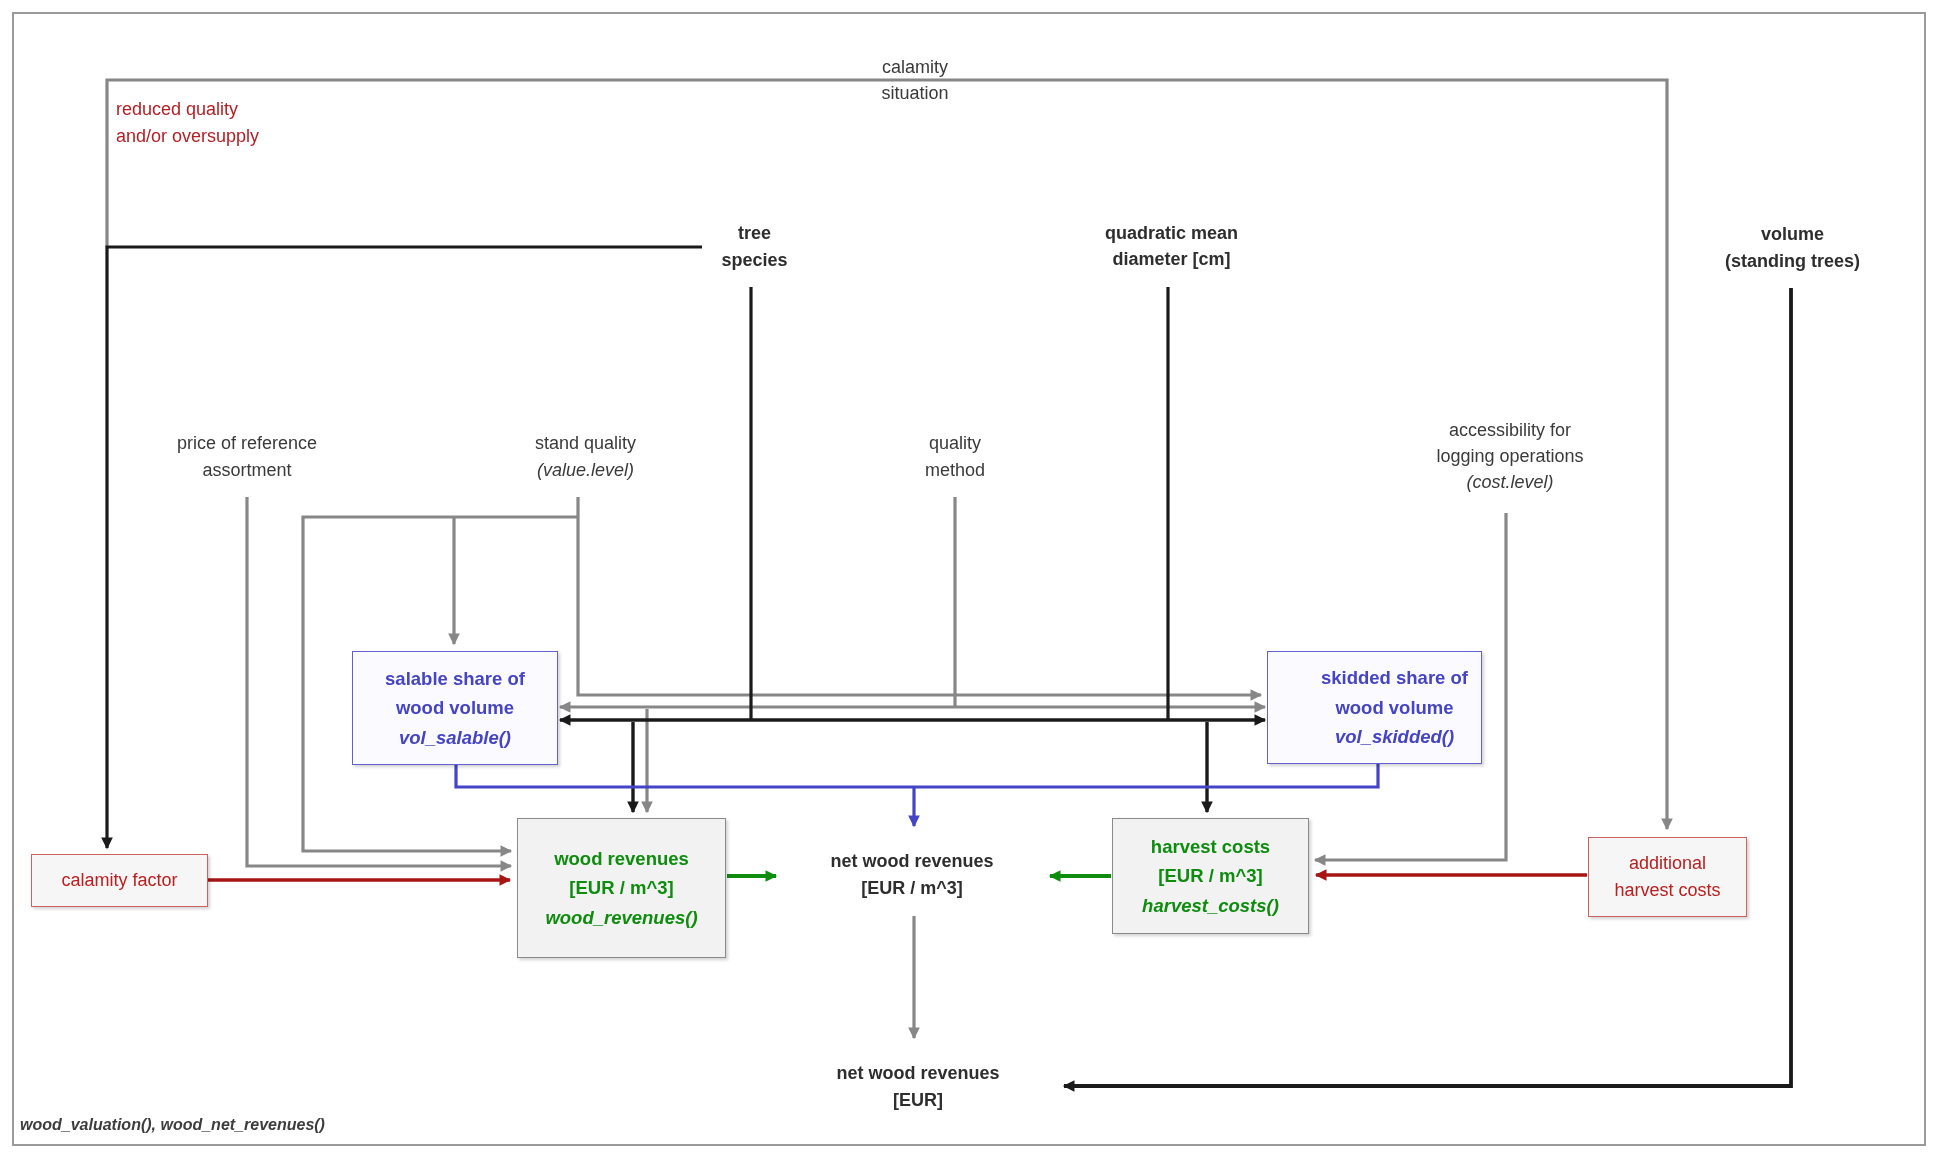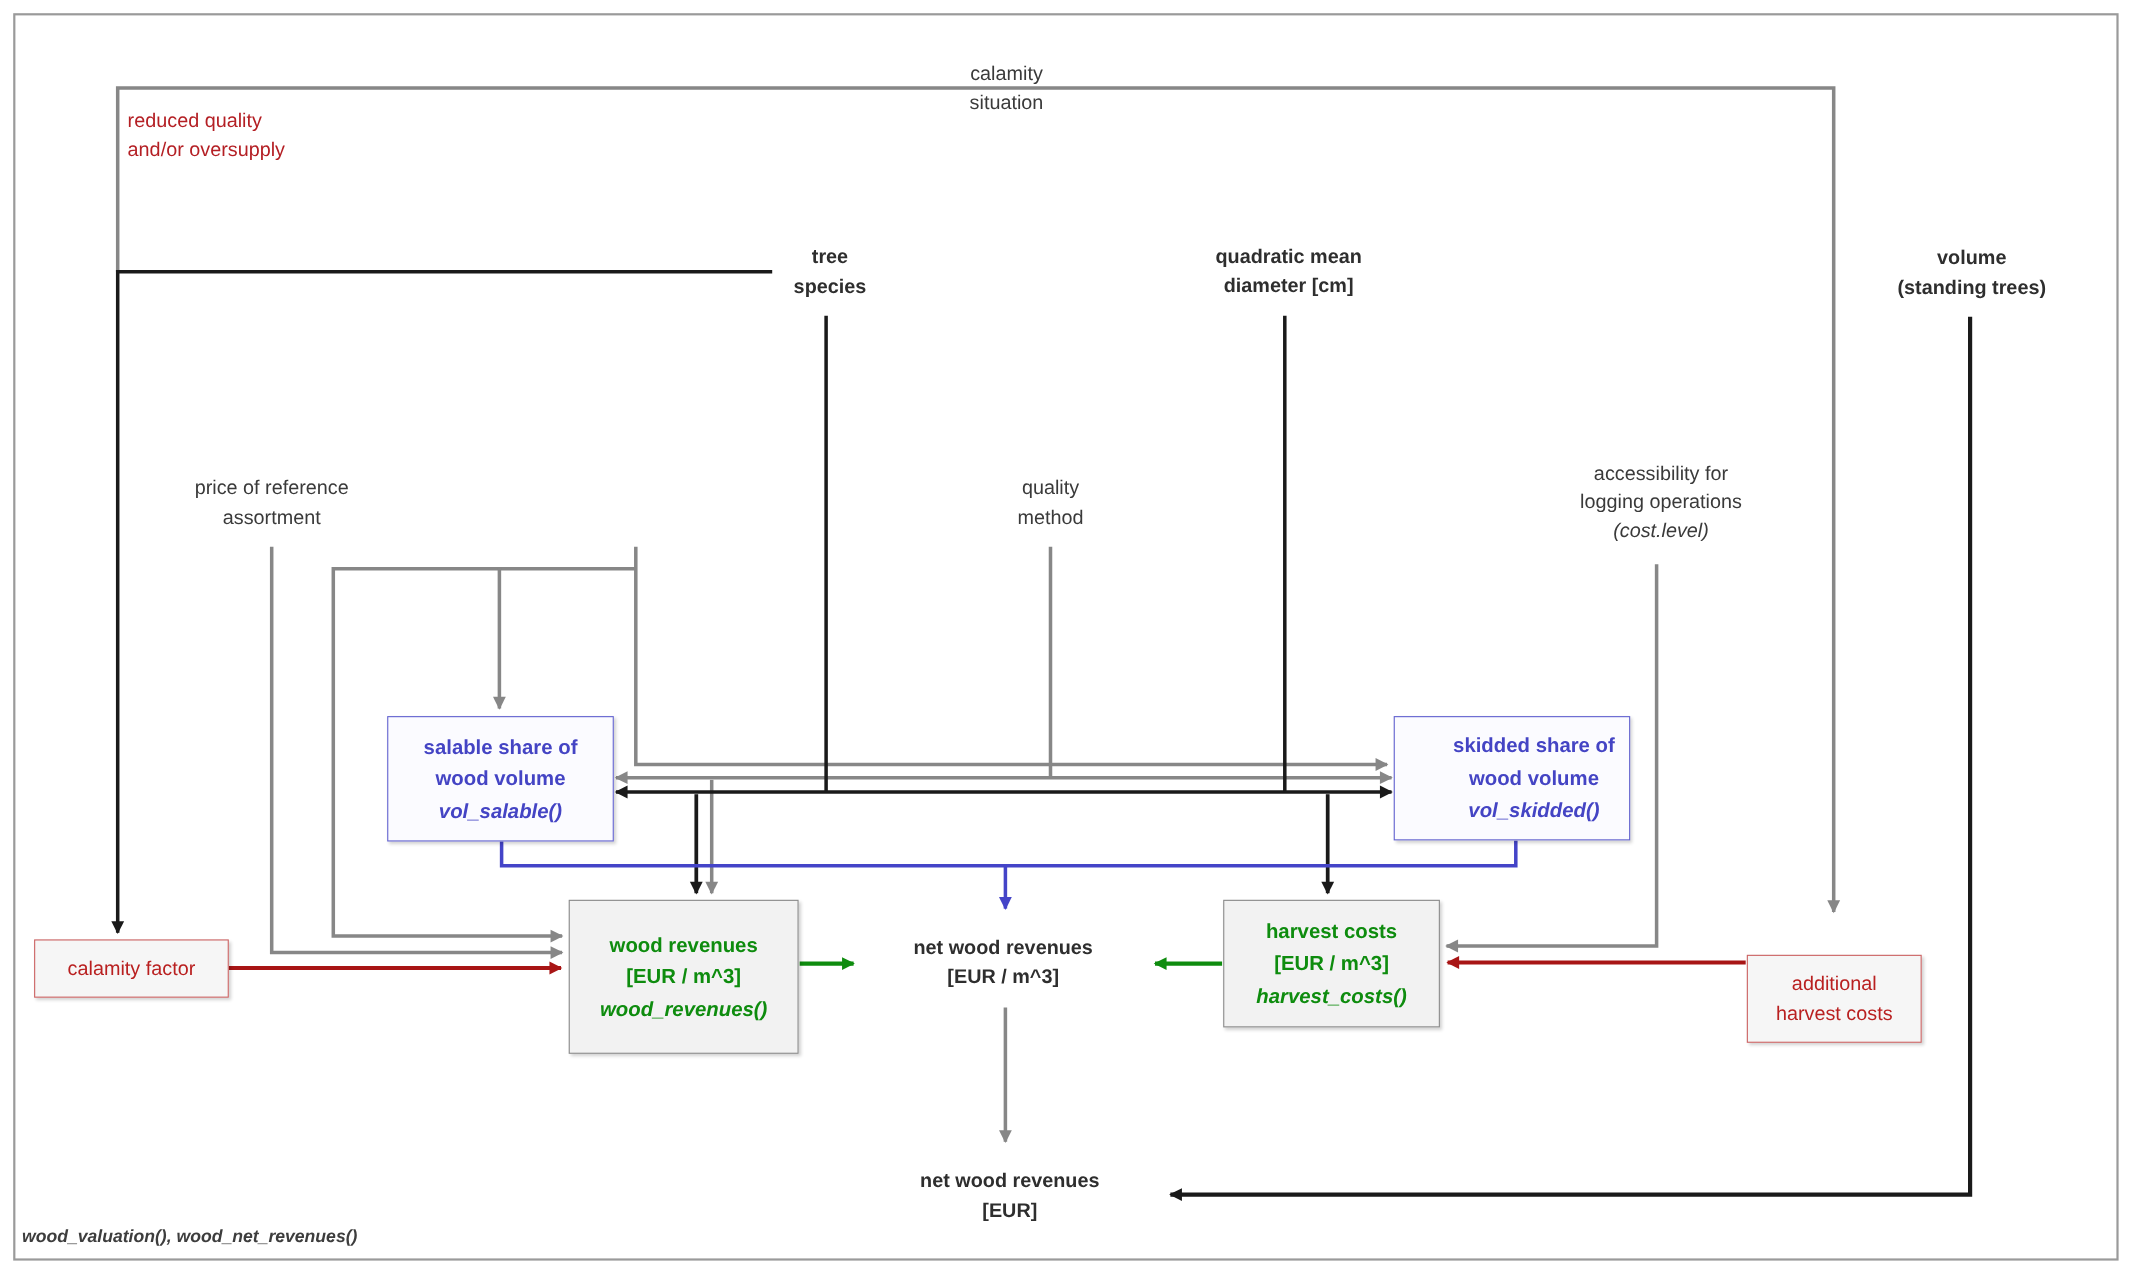--- a/index.html
+++ b/index.html
@@ -108,20 +108,24 @@
   <div class="node para bold" style="left:1683px;top:207px;width:219px;height:81px;">
     <span class="ln">volume</span>
     <span class="ln">(standing trees)</span>
   </div>
 
   <div class="node para" style="left:123px;top:416px;width:248px;height:81px;">
     <span class="ln">price of reference</span>
     <span class="ln">assortment</span>
   </div>
 
+  <div class="node para" style="left:486px;top:416px;width:199px;height:81px;">
+    <span class="ln">stand quality</span>
+    <span class="ln it">(value.level)</span>
+  </div>
 
   <div class="node para" style="left:883px;top:415px;width:144px;height:83px;">
     <span class="ln">quality</span>
     <span class="ln">method</span>
   </div>
 
   <div class="node para" style="left:1382px;top:399px;width:256px;height:114px;">
     <span class="ln">accessibility for</span>
     <span class="ln">logging operations</span>
     <span class="ln it">(cost.level)</span>
@@ -153,21 +157,21 @@
     <span class="ln">net wood revenues</span>
     <span class="ln">[EUR / m^3]</span>
   </div>
 
   <div class="node rect rect-green" style="left:1112px;top:818px;width:197px;height:116px;">
     <span class="ln">harvest costs</span>
     <span class="ln">[EUR / m^3]</span>
     <span class="ln it">harvest_costs()</span>
   </div>
 
-  <div class="node rect rect-red" style="left:1588px;top:868px;width:159px;height:80px;">
+  <div class="node rect rect-red" style="left:1588px;top:837px;width:159px;height:80px;">
     <span class="ln">additional</span>
     <span class="ln">harvest costs</span>
   </div>
 
   <div class="node para bold" style="left:774px;top:1044px;width:288px;height:85px;">
     <span class="ln">net wood revenues</span>
     <span class="ln">[EUR]</span>
   </div>
 </div>
 

